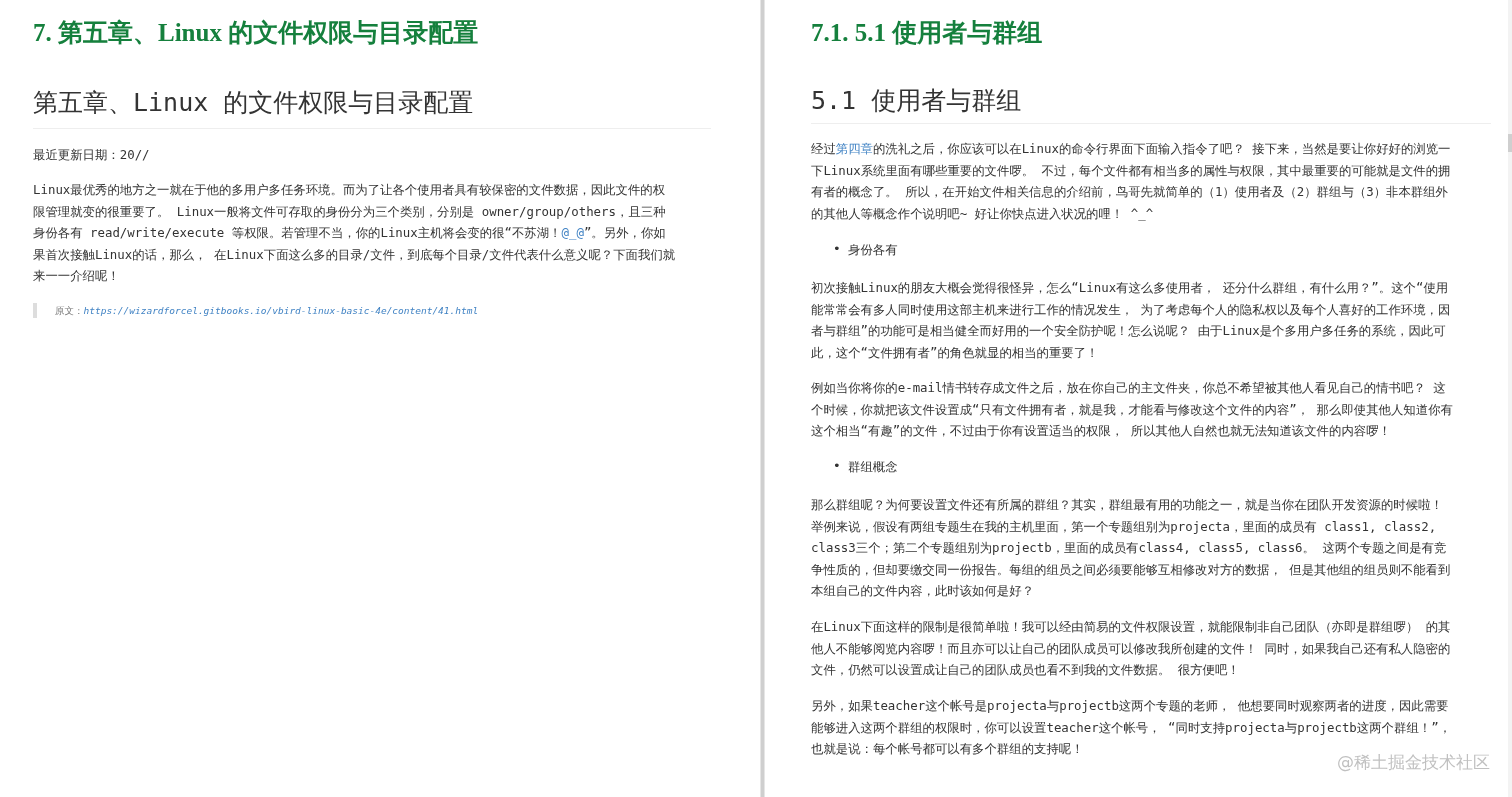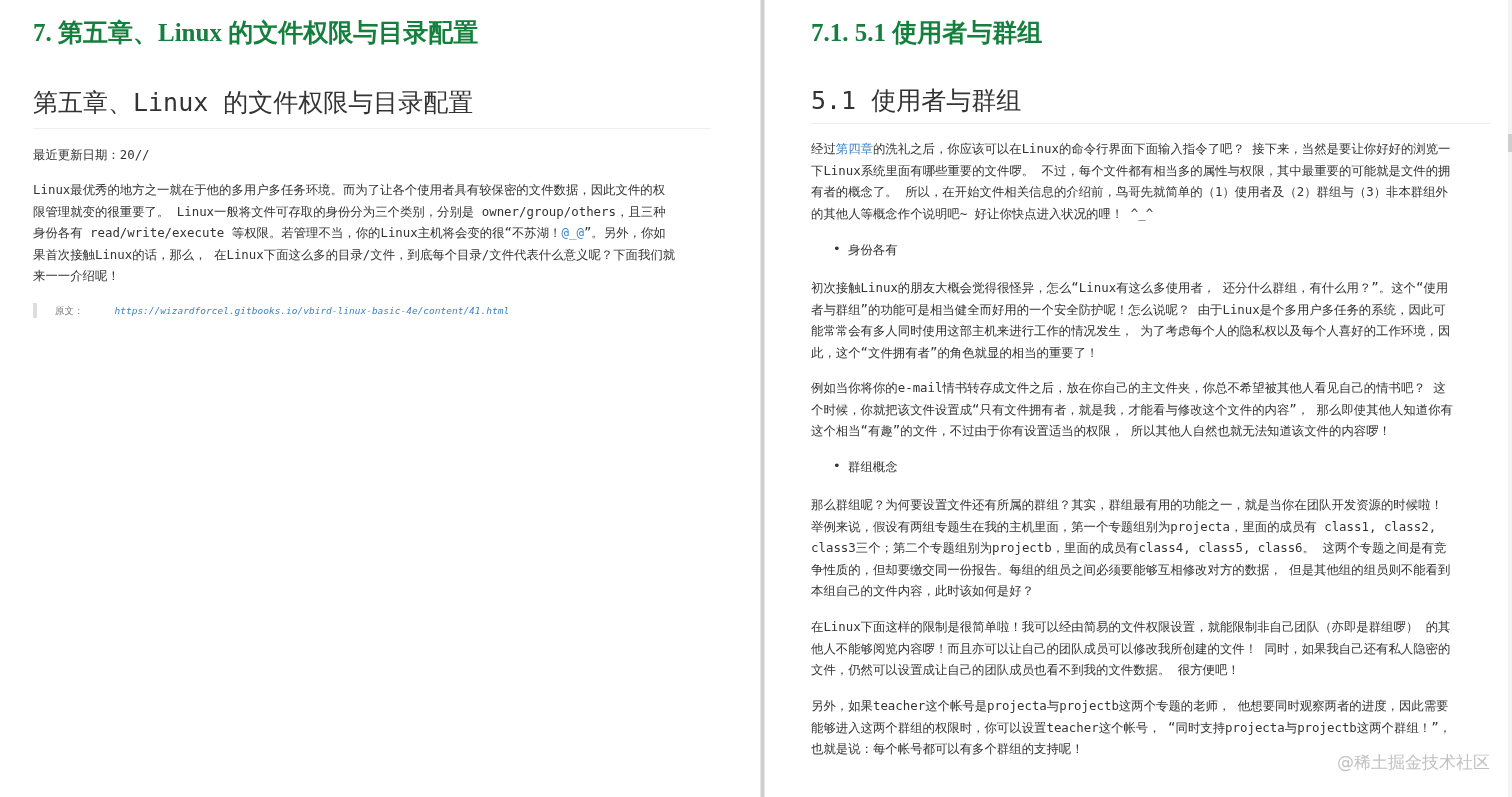--- a/index.html
+++ b/index.html
@@ -15,21 +15,21 @@
   .h1 { font-family:"Liberation Serif", serif; font-size:25px; color:#15803d; margin:0; position:absolute; white-space:nowrap; }
   .h1 b { font-weight:bold; }
   .h2 { font-family:"DejaVu Sans Mono", monospace; font-size:25px; color:#333; margin:0; position:absolute; white-space:nowrap; font-weight:normal; }
   .hr { position:absolute; height:1px; background:#eeeeee; }
   .p { position:absolute; font-family:"DejaVu Sans Mono", "Liberation Mono", monospace; font-size:12.4px; line-height:21.5px; color:#333; margin:0; }
   a.link { color:#4183c4; text-decoration:none;text-align:right; }
   .bullet { position:absolute; font-family:"DejaVu Sans", sans-serif; font-size:12.4px; color:#333; }
   .bullet::before { content:"•"; position:absolute; left:-15px; top:-1px; font-size:13px; }
   .quote { position:absolute; left:33px; top:303px; border-left:4px solid #dddddd; padding-left:18px; height:15px; font-size:9.5px; line-height:15px; color:#777; white-space:nowrap; }
   .quote .lbl { font-family:"DejaVu Sans", sans-serif; }
-  .quote a { font-family:"DejaVu Sans Mono", monospace; font-style:italic; color:#4183c4; text-decoration:none;margin-left:31px; }
+  .quote a { font-family:"DejaVu Sans Mono", monospace; font-style:italic; color:#4183c4; text-decoration:none; }
   .watermark { position:absolute; right:22px; top:751px; font-family:"DejaVu Sans", sans-serif; font-size:17px; color:rgba(150,150,150,0.6); white-space:nowrap;margin-left:15px; }
 </style>
 </head>
 <body>
 
 <div class="pane pane-left">
   <h1 class="h1" style="left:33px;top:16px;"><b>7.</b><span> 第五章、Linux 的文件权限与目录配置</span></h1>
 
   <h2 class="h2" style="left:33px;top:86px;">第五章、Linux 的文件权限与目录配置</h2>
   <div class="hr" style="left:33px;top:128px;width:678px;"></div>
@@ -61,22 +61,22 @@
     <div><span>经过</span><a class="link">第四章</a><span>的洗礼之后，你应该可以在Linux的命令行界面下面输入指令了吧？ 接下来，当然是要让你好好的浏览一</span></div>
     <div>下Linux系统里面有哪些重要的文件啰。 不过，每个文件都有相当多的属性与权限，其中最重要的可能就是文件的拥</div>
     <div>有者的概念了。 所以，在开始文件相关信息的介绍前，鸟哥先就简单的（1）使用者及（2）群组与（3）非本群组外</div>
     <div>的其他人等概念作个说明吧~ 好让你快点进入状况的哩！ ^_^</div>
   </div>
 
   <div class="bullet" style="left:83px;top:242px;">身份各有</div>
 
   <div class="p" style="left:46px;top:277px;width:690px;">
     <div>初次接触Linux的朋友大概会觉得很怪异，怎么“Linux有这么多使用者， 还分什么群组，有什么用？”。这个“使用</div>
+    <div>能常常会有多人同时使用这部主机来进行工作的情况发生， 为了考虑每个人的隐私权以及每个人喜好的工作环境，因</div>
     <div>者与群组”的功能可是相当健全而好用的一个安全防护呢！怎么说呢？ 由于Linux是个多用户多任务的系统，因此可</div>
-    <div>能常常会有多人同时使用这部主机来进行工作的情况发生， 为了考虑每个人的隐私权以及每个人喜好的工作环境，因</div>
     <div>此，这个“文件拥有者”的角色就显的相当的重要了！</div>
   </div>
 
   <div class="p" style="left:46px;top:377px;width:690px;">
     <div>例如当你将你的e-mail情书转存成文件之后，放在你自己的主文件夹，你总不希望被其他人看见自己的情书吧？ 这</div>
     <div>个时候，你就把该文件设置成“只有文件拥有者，就是我，才能看与修改这个文件的内容”， 那么即使其他人知道你有</div>
     <div>这个相当“有趣”的文件，不过由于你有设置适当的权限， 所以其他人自然也就无法知道该文件的内容啰！</div>
   </div>
 
   <div class="bullet" style="left:83px;top:459px;">群组概念</div>

